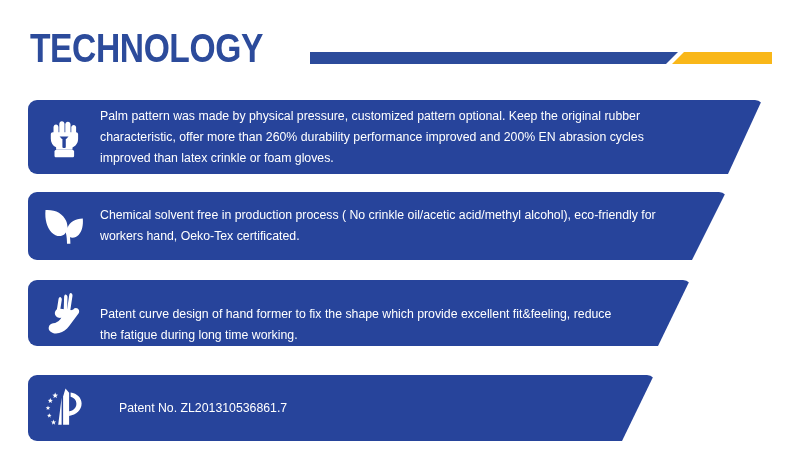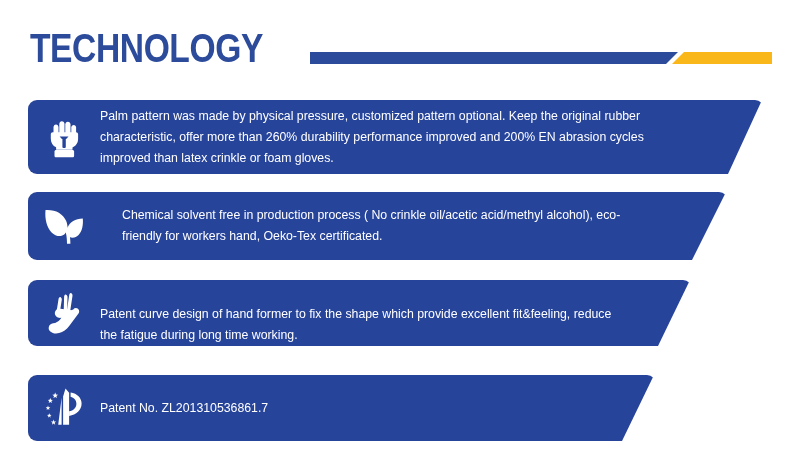--- a/index.html
+++ b/index.html
@@ -81,21 +81,21 @@
     color: #ffffff;
     display: flex;
     align-items: center;
   }
   .feature-row.r1 { top: 8px;   height: 74px;  width: 736px; }
   .feature-row.r2 { top: 100px; height: 68px;  width: 700px; }
   .feature-row.r3 { top: 188px; height: 66px;  width: 664px; }
   .feature-row.r4 { top: 283px; height: 66px;  width: 628px; }
 
   .feature-row.r1 { clip-path: polygon(0 0, 734px 0, 700px 74px, 0 74px); }
-  .feature-row.r2 { clip-path: polygon(0 0, 698px 0, 664px 68px, 0 68px); gap: 22px; }
+  .feature-row.r2 { clip-path: polygon(0 0, 698px 0, 664px 68px, 0 68px); }
   .feature-row.r3 { clip-path: polygon(0 0, 662px 0, 630px 66px, 0 66px); align-items: flex-end; }
   .feature-row.r4 { clip-path: polygon(0 0, 626px 0, 594px 66px, 0 66px); }
 
   .feature-icon {
     flex: 0 0 auto;
     width: 72px;
     height: 100%;
     display: flex;
     align-items: center;
     justify-content: center;
@@ -107,20 +107,21 @@
   .feature-text {
     flex: 1 1 auto;
     padding-right: 70px;
     font-size: 12.3px;
     line-height: 21px;
     color: #ffffff;
     font-family: "Liberation Sans", "DejaVu Sans", sans-serif;
   }
   .feature-text.single {
     line-height: 18px;
+    margin-left: 19px;
   }
 </style>
 </head>
 <body>
 
 <div class="header">
   <div class="header-title">TECHNOLOGY</div>
 
   <div class="rule-wrap">
     <div class="rule-blue"></div>

